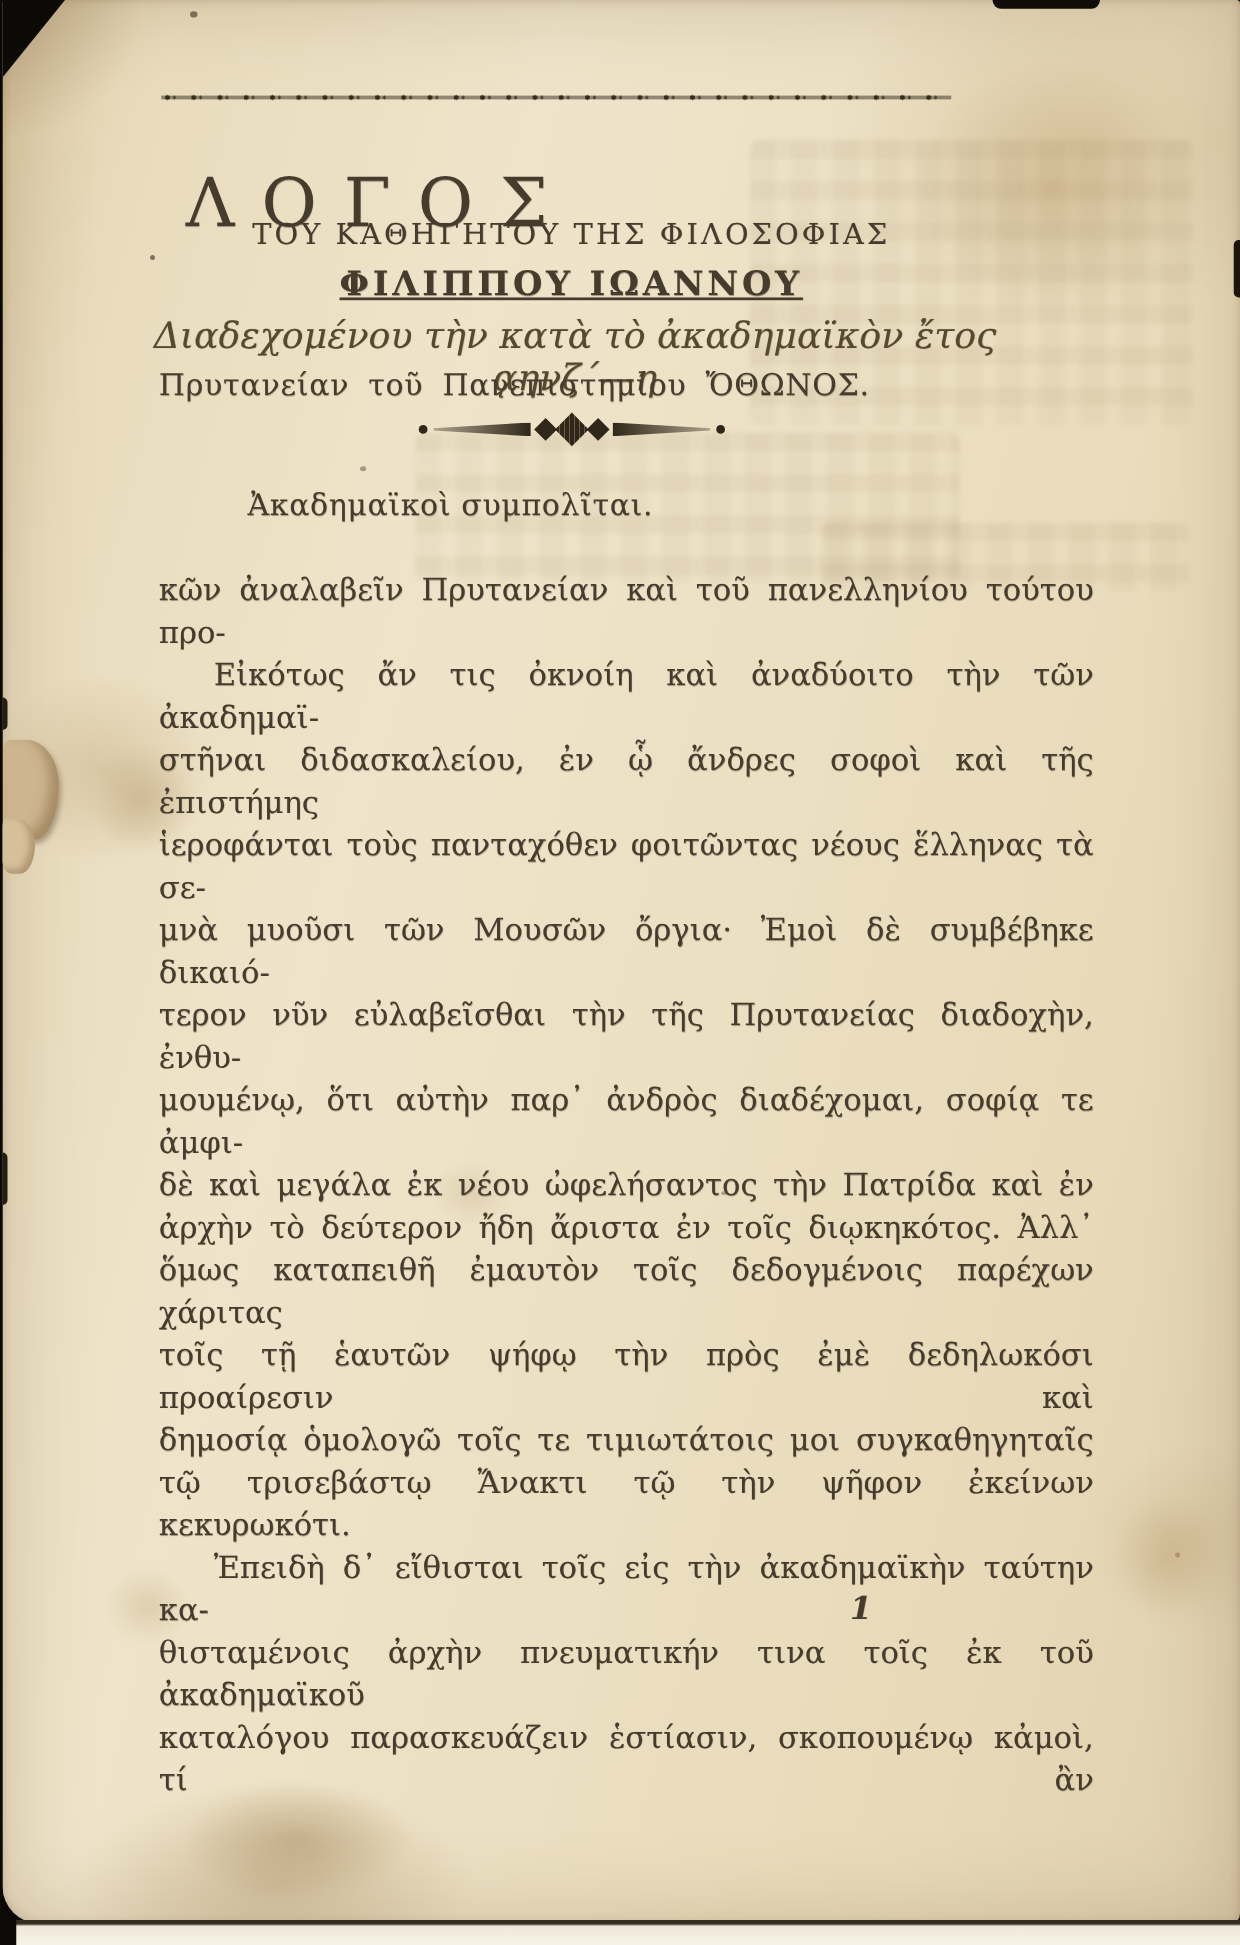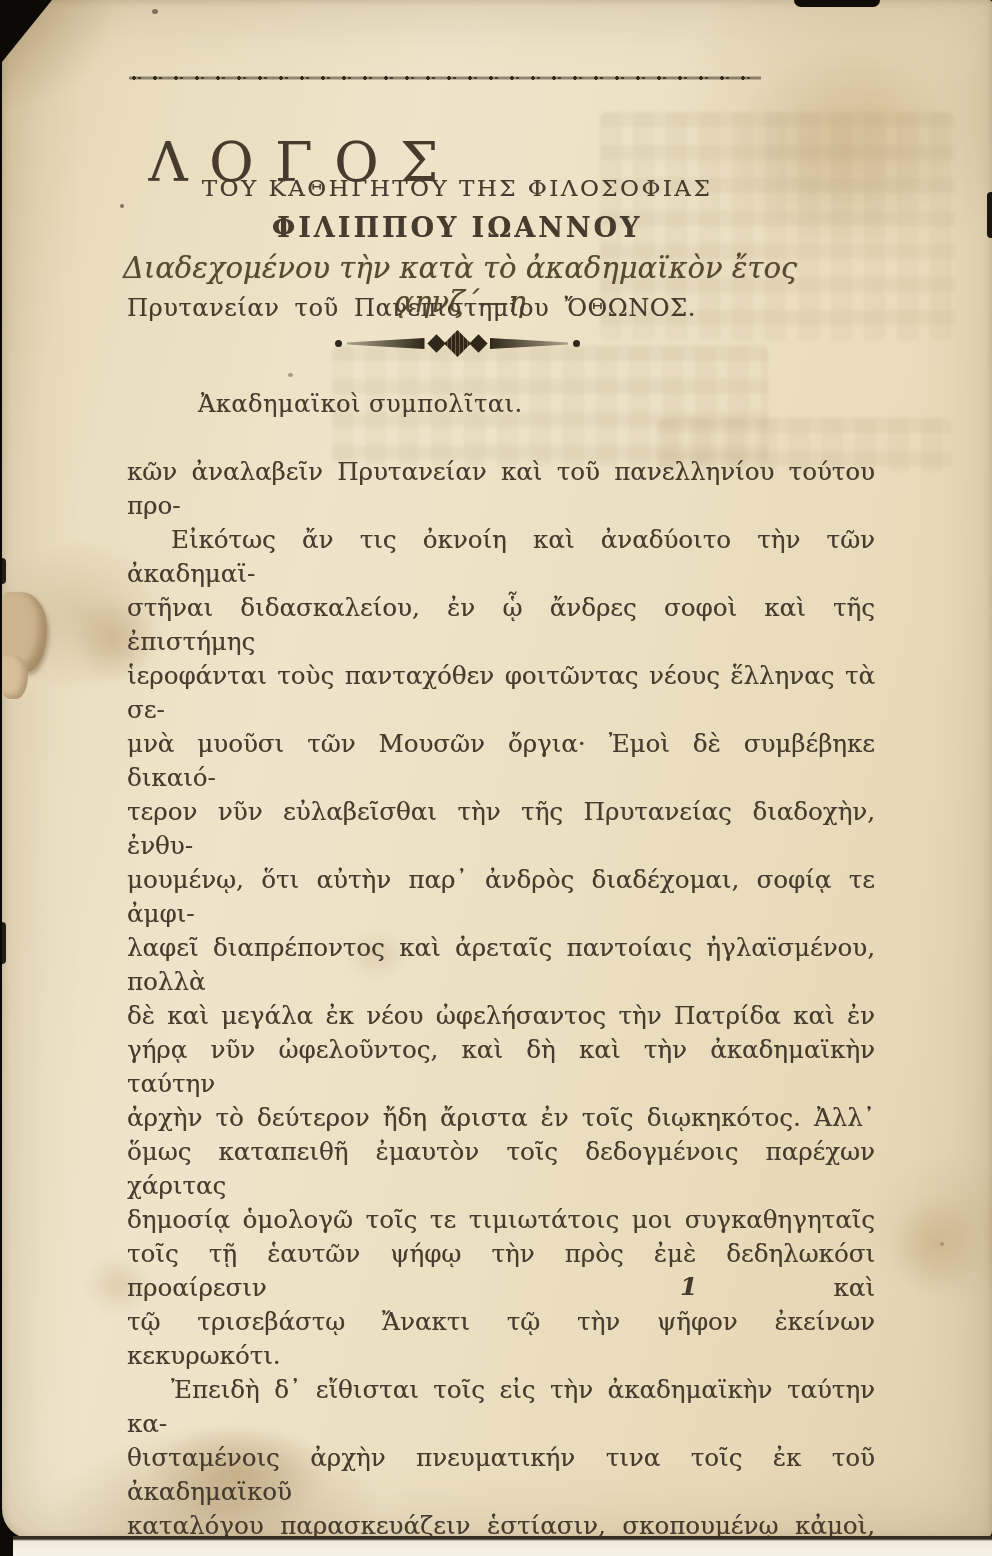--- a/index.html
+++ b/index.html
@@ -73,21 +73,21 @@
       radial-gradient(circle 3.2px at 5px 7px,#342b1d 58%,rgba(52,43,29,0) 64%),
       radial-gradient(circle 2.1px at 10.5px 7px,#4a3e2b 55%,rgba(52,43,29,0) 62%),
       linear-gradient(to bottom,transparent 5px,rgba(52,43,29,.5) 6px,rgba(52,43,29,.5) 8px,transparent 9px);
     background-size:21px 14px,21px 14px,100% 100%;background-repeat:repeat-x,repeat-x,no-repeat;
   }
   .title{top:100px;position:absolute;left:125px;width:660px;text-align:left;
     font-size:54px;font-weight:normal;letter-spacing:.40em;text-indent:.40em;line-height:1;}
   .sub1{top:175px;position:absolute;left:125px;width:660px;text-align:center;
     font-size:23px;font-weight:normal;letter-spacing:2.5px;}
   .sub2{top:212px;position:absolute;left:125px;width:660px;text-align:center;
-    font-size:27px;font-weight:bold;letter-spacing:3px;}
+    font-size:27px;font-weight:bold;letter-spacing:3px;text-decoration:underline;}
   .dedication{top:251px;position:absolute;left:118px;width:680px;text-align:center;
     font-size:29px;font-style:italic;color:#57492f;text-shadow:.3px .4px .7px rgba(87,73,47,.5);}
   .institution{top:294px;position:absolute;left:125px;width:660px;text-align:left;
     font-size:24px;word-spacing:7px;letter-spacing:.6px;}
   
   .divider{position:absolute;left:125px;top:334px;width:660px;display:flex;align-items:center;justify-content:center;gap:5px;}
   .dv-dot{width:7px;height:7px;border-radius:50%;background:#2f2719;}
   .dv-taper{width:78px;height:11px;background:linear-gradient(to right,rgba(47,39,25,.35),#2f2719);}
   .dv-taper.l{clip-path:polygon(0 42%,100% 0,100% 100%,0 58%);}
   .dv-taper.r{transform:scaleX(-1);}
@@ -146,27 +146,25 @@
   <div class="salutation ink">Ἀκαδημαϊκοὶ συμπολῖται.</div>
 
   <div class="bodytext ink">
       <div class="bodyline">κῶν ἀναλαβεῖν Πρυτανείαν καὶ τοῦ πανελληνίου τούτου προ-</div>
       <div class="bodyline indent">Εἰκότως ἄν τις ὀκνοίη καὶ ἀναδύοιτο τὴν τῶν ἀκαδημαϊ-</div>
       <div class="bodyline">στῆναι διδασκαλείου, ἐν ᾧ ἄνδρες σοφοὶ καὶ τῆς ἐπιστήμης</div>
       <div class="bodyline">ἱεροφάνται τοὺς πανταχόθεν φοιτῶντας νέους ἕλληνας τὰ σε-</div>
       <div class="bodyline">μνὰ μυοῦσι τῶν Μουσῶν ὄργια· Ἐμοὶ δὲ συμβέβηκε δικαιό-</div>
       <div class="bodyline">τερον νῦν εὐλαβεῖσθαι τὴν τῆς Πρυτανείας διαδοχὴν, ἐνθυ-</div>
       <div class="bodyline">μουμένῳ, ὅτι αὐτὴν παρ᾽ ἀνδρὸς διαδέχομαι, σοφίᾳ τε ἀμφι-</div>
-      <div class="bodyline">λαφεῖ διαπρέποντος καὶ ἀρεταῖς παντοίαις ἠγλαϊσμένου, πολλὰ</div>
       <div class="bodyline">δὲ καὶ μεγάλα ἐκ νέου ὠφελήσαντος τὴν Πατρίδα καὶ ἐν</div>
-      <div class="bodyline">γήρᾳ νῦν ὠφελοῦντος, καὶ δὴ καὶ τὴν ἀκαδημαϊκὴν ταύτην</div>
       <div class="bodyline">ἀρχὴν τὸ δεύτερον ἤδη ἄριστα ἐν τοῖς διῳκηκότος. Ἀλλ᾽</div>
       <div class="bodyline">ὅμως καταπειθῆ ἐμαυτὸν τοῖς δεδογμένοις παρέχων χάριτας</div>
+      <div class="bodyline">τοῖς τῇ ἑαυτῶν ψήφῳ τὴν πρὸς ἐμὲ δεδηλωκόσι προαίρεσιν καὶ</div>
       <div class="bodyline">δημοσίᾳ ὁμολογῶ τοῖς τε τιμιωτάτοις μοι συγκαθηγηταῖς</div>
-      <div class="bodyline">τοῖς τῇ ἑαυτῶν ψήφῳ τὴν πρὸς ἐμὲ δεδηλωκόσι προαίρεσιν καὶ</div>
       <div class="bodyline flush">τῷ τρισεβάστῳ Ἄνακτι τῷ τὴν ψῆφον ἐκείνων κεκυρωκότι.</div>
       <div class="bodyline indent">Ἐπειδὴ δ᾽ εἴθισται τοῖς εἰς τὴν ἀκαδημαϊκὴν ταύτην κα-</div>
       <div class="bodyline">θισταμένοις ἀρχὴν πνευματικήν τινα τοῖς ἐκ τοῦ ἀκαδημαϊκοῦ</div>
       <div class="bodyline">καταλόγου παρασκευάζειν ἑστίασιν, σκοπουμένῳ κἀμοὶ, τί ἂν</div>
     </div>
 
   <div class="pagemark ink">1</div>
 
   <div class="corner-tl"></div>
   <div class="notch-tr"></div>

